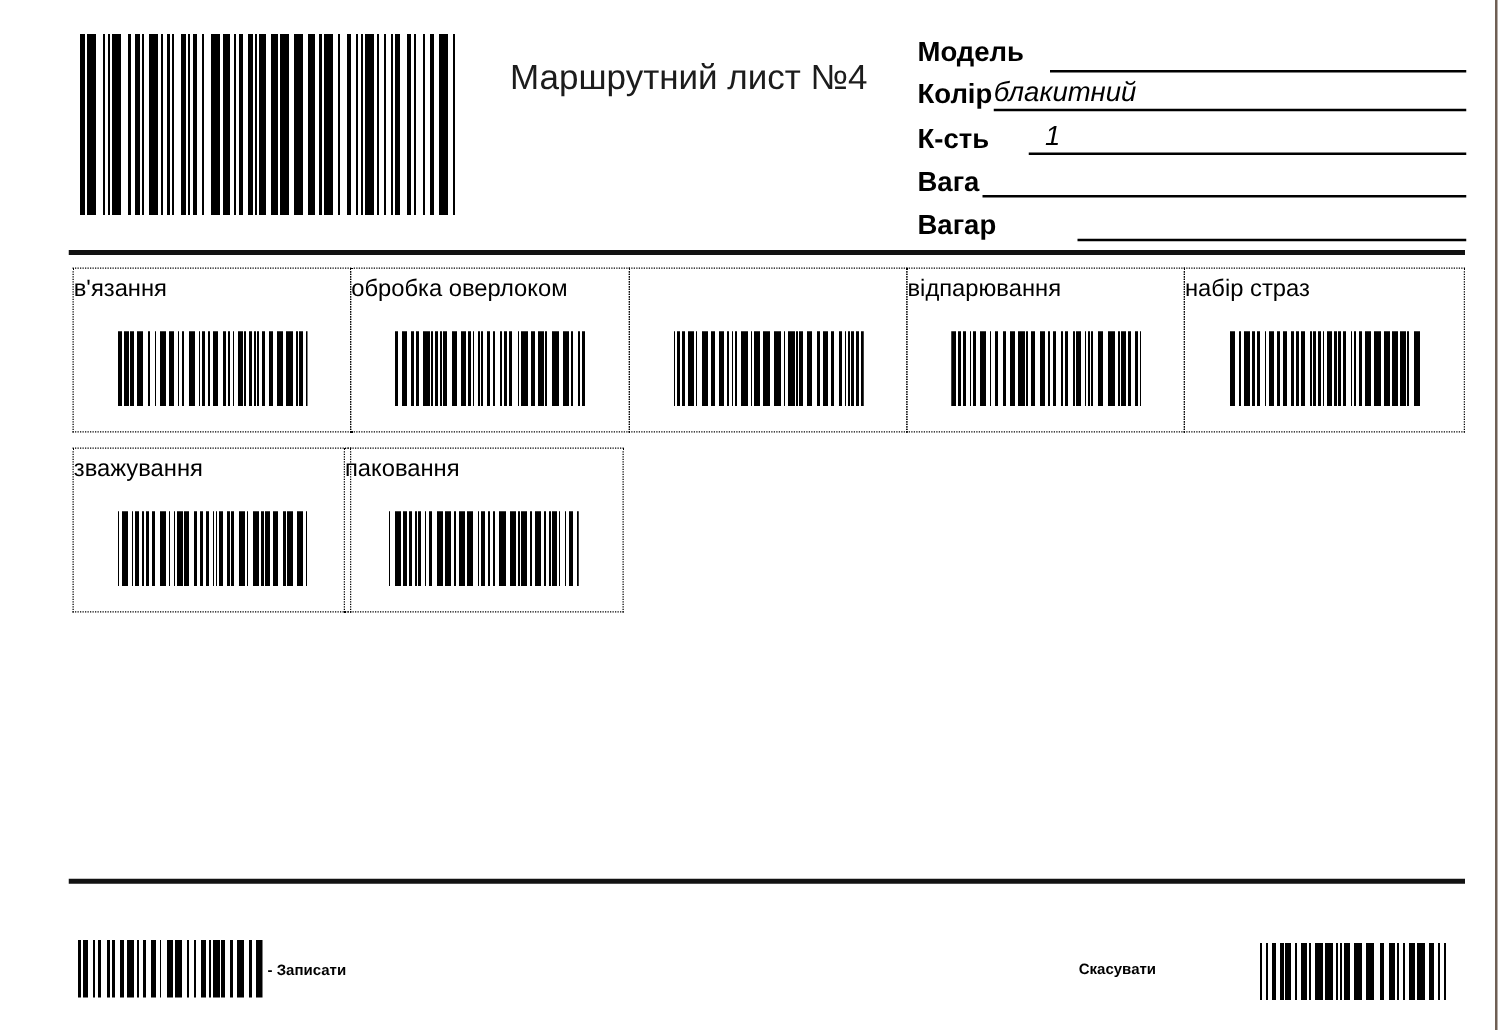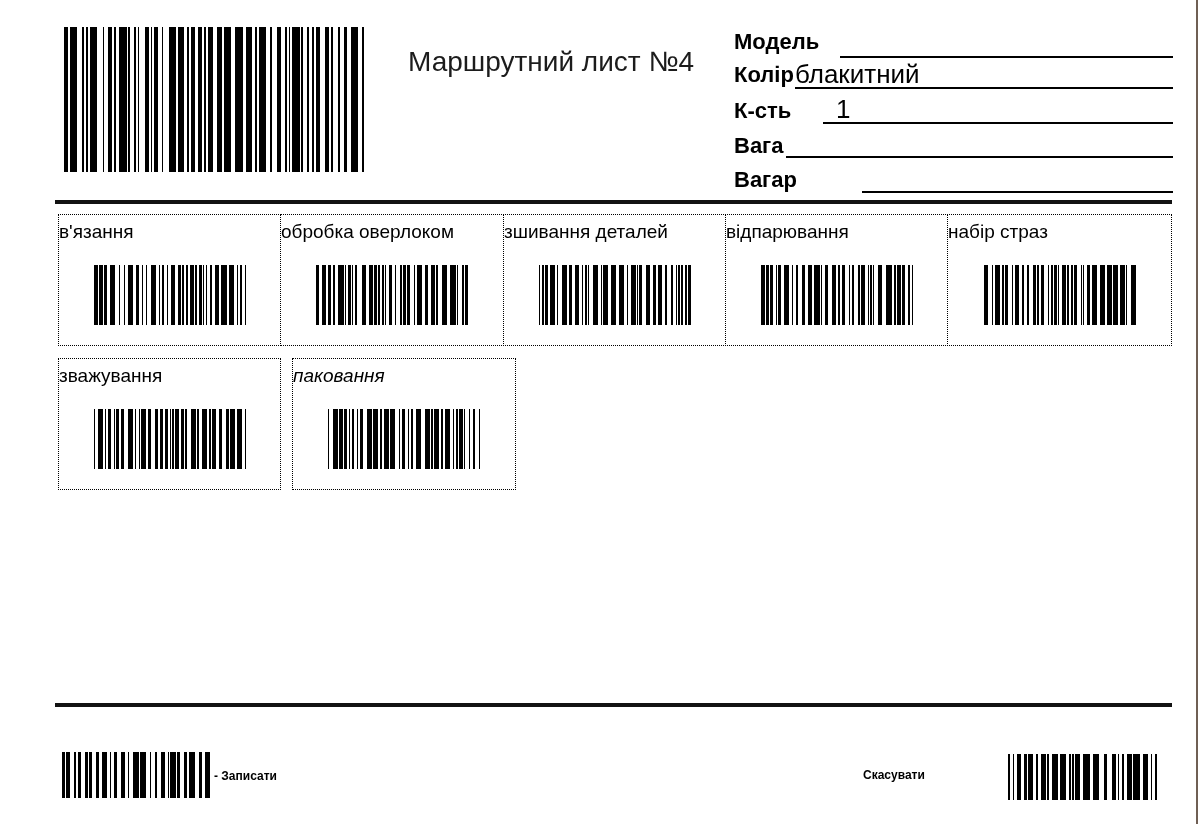--- a/index.html
+++ b/index.html
@@ -18,21 +18,21 @@
     color:#1c1c1c;white-space:nowrap;
   }
   .datetime{
     left:58px;top:172px;
     font-size:20px;line-height:22px;white-space:nowrap;
   }
   .field-label{
     font-size:22px;line-height:24px;font-weight:bold;white-space:nowrap;
   }
   .field-value{
-    font-size:26px;line-height:24px;white-space:nowrap;
+    font-size:22px;line-height:24px;white-space:nowrap;font-style:italic;
   }
   .uline{height:2px;background:#000;}
   .hr{height:4px;background:#121212;}
   .cell{
     border:1px dotted #000;
     box-sizing:border-box;
     width:223px;height:132px;
   }
   .cell-label{
     margin-top:6px;
@@ -194,21 +194,20 @@
           <rect x="87" y="0" width="1" height="10" fill="#000"></rect>
           <rect x="91" y="0" width="4" height="10" fill="#000"></rect>
           <rect x="97" y="0" width="4" height="10" fill="#000"></rect>
           <rect x="102" y="0" width="1" height="10" fill="#000"></rect>
           <rect x="106" y="0" width="1" height="10" fill="#000"></rect>
           <rect x="108" y="0" width="2" height="10" fill="#000"></rect>
         </svg>
       </div>
   </div>
   <div class="abs cell" style="left:503px;top:214px;">
-    <div class="cell-label">зшивання деталей</div>
     <div class="barcode cell-bc">
         <svg viewBox="0 0 121 10" preserveAspectRatio="none" shape-rendering="crispEdges" xmlns="http://www.w3.org/2000/svg">
           <rect x="0" y="0" width="1" height="10" fill="#000"></rect>
           <rect x="2" y="0" width="2" height="10" fill="#000"></rect>
           <rect x="5" y="0" width="2" height="10" fill="#000"></rect>
           <rect x="9" y="0" width="4" height="10" fill="#000"></rect>
           <rect x="14" y="0" width="1" height="10" fill="#000"></rect>
           <rect x="18" y="0" width="4" height="10" fill="#000"></rect>
           <rect x="24" y="0" width="2" height="10" fill="#000"></rect>
           <rect x="29" y="0" width="3" height="10" fill="#000"></rect>
@@ -342,21 +341,21 @@
           <rect x="92" y="0" width="2" height="10" fill="#000"></rect>
           <rect x="95" y="0" width="3" height="10" fill="#000"></rect>
           <rect x="100" y="0" width="3" height="10" fill="#000"></rect>
           <rect x="106" y="0" width="2" height="10" fill="#000"></rect>
           <rect x="109" y="0" width="4" height="10" fill="#000"></rect>
           <rect x="115" y="0" width="4" height="10" fill="#000"></rect>
           <rect x="121" y="0" width="1" height="10" fill="#000"></rect>
         </svg>
       </div>
   </div>
-  <div class="abs cell" style="left:292px;top:358px;width:224px;font-style:italic;">
+  <div class="abs cell" style="left:275px;top:358px;width:224px;">
     <div class="cell-label">паковання</div>
     <div class="barcode cell-bc">
         <svg viewBox="0 0 122 10" preserveAspectRatio="none" shape-rendering="crispEdges" xmlns="http://www.w3.org/2000/svg">
           <rect x="0" y="0" width="1" height="10" fill="#000"></rect>
           <rect x="4" y="0" width="4" height="10" fill="#000"></rect>
           <rect x="9" y="0" width="3" height="10" fill="#000"></rect>
           <rect x="13" y="0" width="2" height="10" fill="#000"></rect>
           <rect x="17" y="0" width="1" height="10" fill="#000"></rect>
           <rect x="19" y="0" width="2" height="10" fill="#000"></rect>
           <rect x="23" y="0" width="1" height="10" fill="#000"></rect>

